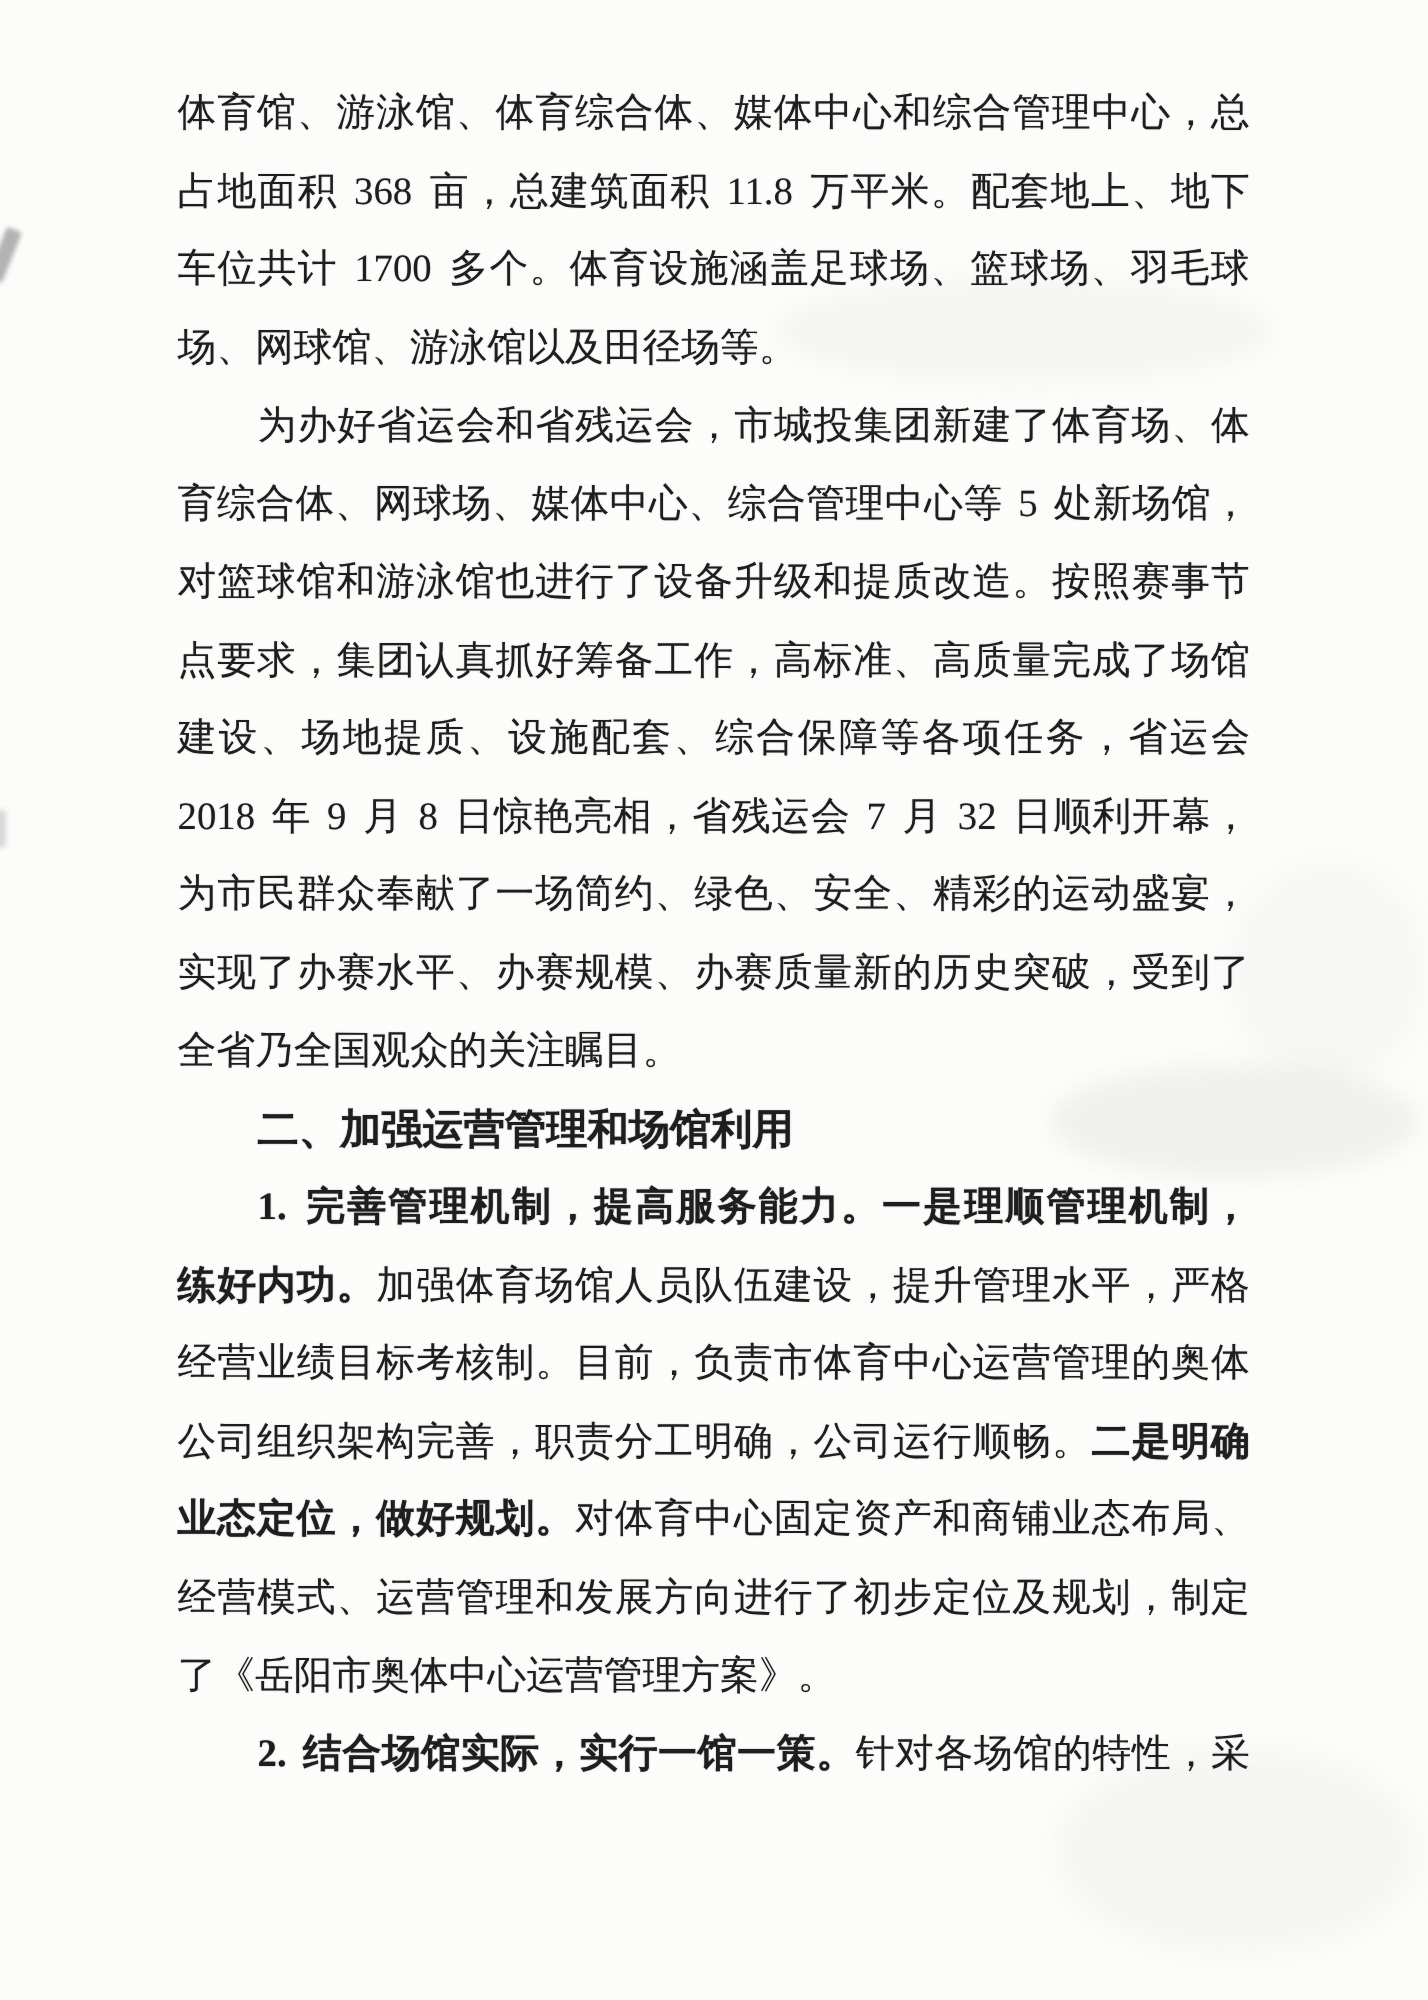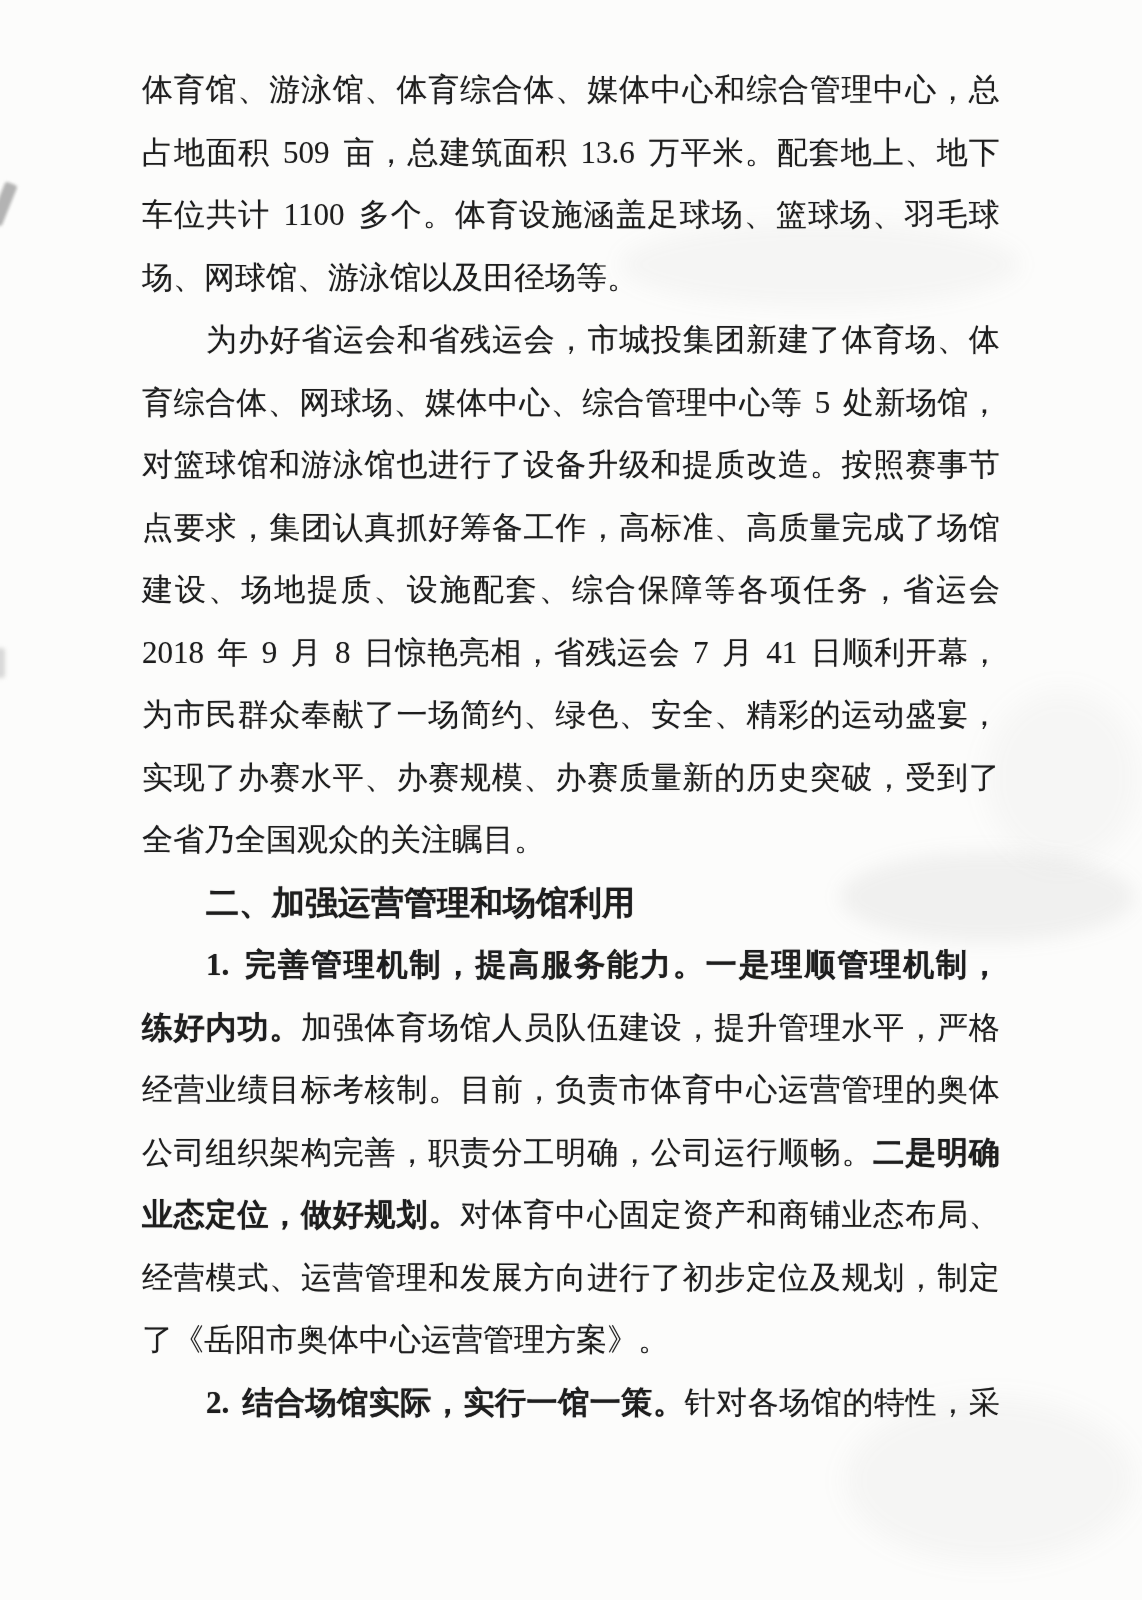--- a/index.html
+++ b/index.html
@@ -78,51 +78,51 @@
         <span class="ch">心</span>
         <span class="ch">，</span>
         <span class="ch">总</span>
       </div>
       <div class="line justify">
         <span class="ch">占</span>
         <span class="ch">地</span>
         <span class="ch">面</span>
         <span class="ch">积</span>
         <span class="sp">&nbsp;</span>
-        <span class="ch">509</span>
+        <span class="ch">368</span>
         <span class="sp">&nbsp;</span>
         <span class="ch">亩</span>
         <span class="ch">，</span>
         <span class="ch">总</span>
         <span class="ch">建</span>
         <span class="ch">筑</span>
         <span class="ch">面</span>
         <span class="ch">积</span>
         <span class="sp">&nbsp;</span>
-        <span class="ch">13.6</span>
+        <span class="ch">11.8</span>
         <span class="sp">&nbsp;</span>
         <span class="ch">万</span>
         <span class="ch">平</span>
         <span class="ch">米</span>
         <span class="ch">。</span>
         <span class="ch">配</span>
         <span class="ch">套</span>
         <span class="ch">地</span>
         <span class="ch">上</span>
         <span class="ch">、</span>
         <span class="ch">地</span>
         <span class="ch">下</span>
       </div>
       <div class="line justify">
         <span class="ch">车</span>
         <span class="ch">位</span>
         <span class="ch">共</span>
         <span class="ch">计</span>
         <span class="sp">&nbsp;</span>
-        <span class="ch">1100</span>
+        <span class="ch">1700</span>
         <span class="sp">&nbsp;</span>
         <span class="ch">多</span>
         <span class="ch">个</span>
         <span class="ch">。</span>
         <span class="ch">体</span>
         <span class="ch">育</span>
         <span class="ch">设</span>
         <span class="ch">施</span>
         <span class="ch">涵</span>
         <span class="ch">盖</span>
@@ -319,21 +319,21 @@
         <span class="ch">，</span>
         <span class="ch">省</span>
         <span class="ch">残</span>
         <span class="ch">运</span>
         <span class="ch">会</span>
         <span class="sp">&nbsp;</span>
         <span class="ch">7</span>
         <span class="sp">&nbsp;</span>
         <span class="ch">月</span>
         <span class="sp">&nbsp;</span>
-        <span class="ch">41</span>
+        <span class="ch">32</span>
         <span class="sp">&nbsp;</span>
         <span class="ch">日</span>
         <span class="ch">顺</span>
         <span class="ch">利</span>
         <span class="ch">开</span>
         <span class="ch">幕</span>
         <span class="ch">，</span>
       </div>
       <div class="line justify">
         <span class="ch">为</span>

